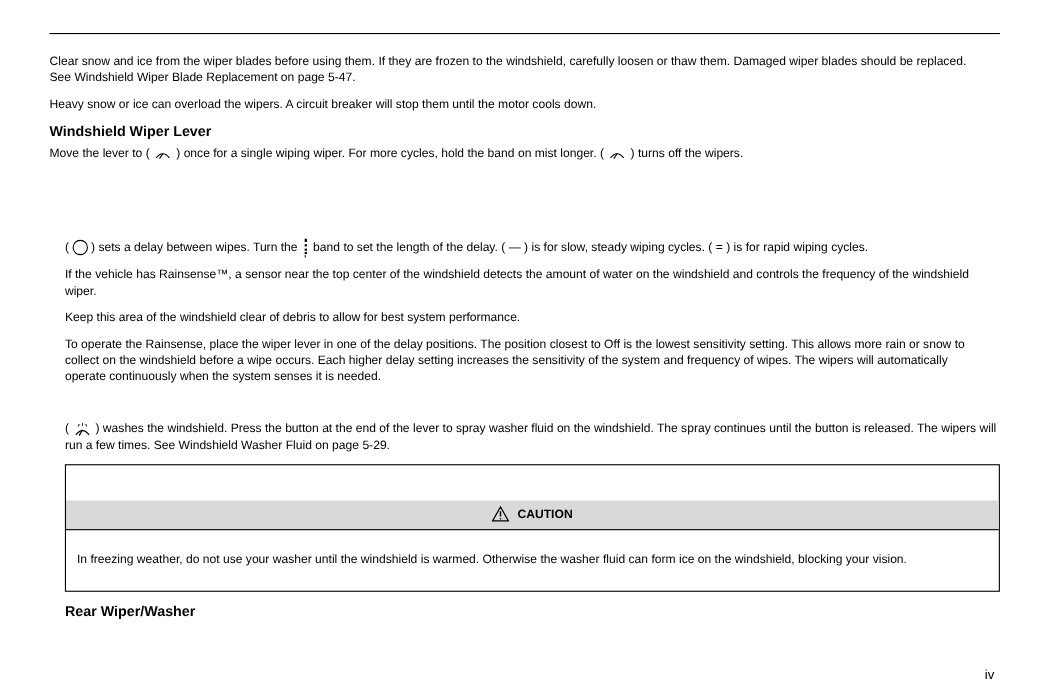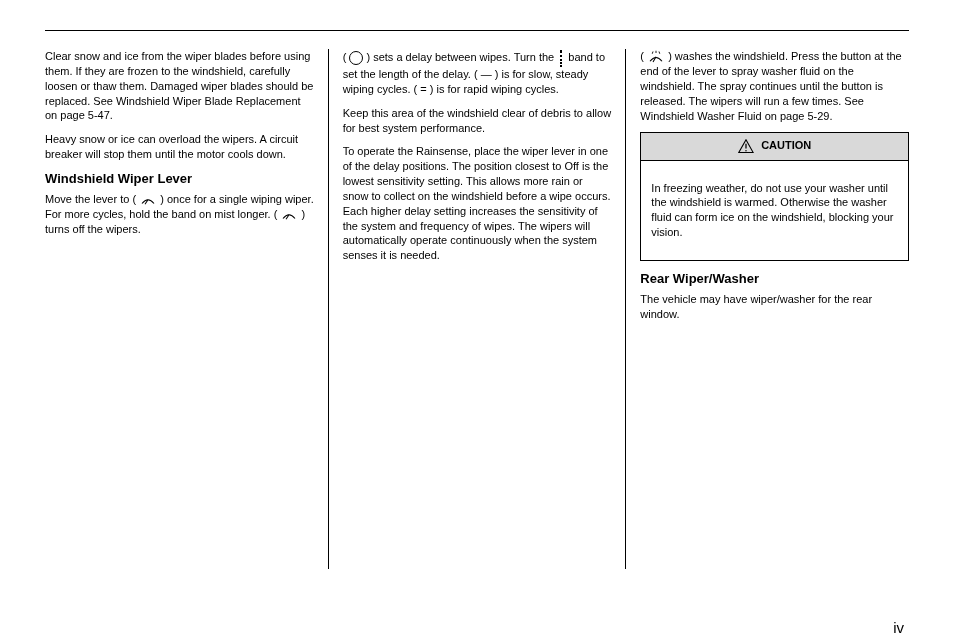--- a/index.html
+++ b/index.html
@@ -24,20 +24,21 @@
     .page-header {
       display: flex;
       justify-content: space-between;
       font-size: 11px;
       margin-bottom: -10px;
     }
     .columns {
       display: flex;
       gap: 0;
       height: 520px;
+      flex-direction: column;
     }
     .col {
       flex: 1;
       padding: 0 14px;
     }
     .col:first-child { padding-left: 0; }
     .col:last-child  { padding-right: 0; }
     .col-divider {
       width: 0;
       border-left: 1px solid #000;
@@ -90,40 +91,41 @@
       margin-top: 8px;
       margin-bottom: 10px;
     }
     .caution-header {
       background: #d9d9d9;
       padding: 6px;
       text-align: center;
       font-weight: bold;
       border-bottom: 1px solid #000;
       font-size: 11px;
+      margin-top: 32px;
     }
     .caution-body {
       padding: 20px 10px;
       font-size: 11px;
       line-height: 1.35;
     }
     .warn-triangle {
       display: inline-block;
       vertical-align: middle;
       width: 16px;
       height: 14px;
       position: relative;
       top: -1px;
       margin-right: 4px;
     }
     .page-num {
       position: absolute;
-      bottom: 0;
+      bottom: 16px;
       right: 50px;
-      font-size: 15px;
+      font-size: 12px;
     }
   </style>
 </head>
 <body>
 
 <div class="page-header">
   <span></span>
   <span></span>
 </div>
 <div class="top-rule"></div>
@@ -162,20 +164,21 @@
       <span>) sets a delay between wipes. Turn the</span>
       <span class="dash-vert">
         <span></span><span></span><span></span><span></span><span></span>
       </span>
       <span>band to set the length of the delay. (</span>
       <span>—</span>
       <span>) is for slow, steady wiping cycles. (</span>
       <span>=</span>
       <span>) is for rapid wiping cycles.</span>
     </p>
+    <p>If the vehicle has Rainsense™, a sensor near the top center of the windshield detects the amount of water on the windshield and controls the frequency of the windshield wiper.</p>
     <p>Keep this area of the windshield clear of debris to allow for best system performance.</p>
     <p>To operate the Rainsense, place the wiper lever in one of the delay positions. The position closest to Off is the lowest sensitivity setting. This allows more rain or snow to collect on the windshield before a wipe occurs. Each higher delay setting increases the sensitivity of the system and frequency of wipes. The wipers will automatically operate continuously when the system senses it is needed.</p>
   </div>
 
   <div class="col-divider"></div>
 
   <div class="col">
     <p>
       <span>(</span>
       <span class="inline-icon">
@@ -198,18 +201,17 @@
             <line x1="10" y1="6" x2="10" y2="12" stroke="#000" stroke-width="1.6"></line>
             <circle cx="10" cy="14.6" r="0.9" fill="#000"></circle>
           </svg>
         </span>
         <span>CAUTION</span>
       </div>
       <div class="caution-body">In freezing weather, do not use your washer until the windshield is warmed. Otherwise the washer fluid can form ice on the windshield, blocking your vision.</div>
     </div>
 
     <div class="section-title">Rear Wiper/Washer</div>
-    <p>The vehicle may have wiper/washer for the rear window.</p>
   </div>
 
 </div>
 
 <div class="page-num">iv</div>
 
 </body></html>

